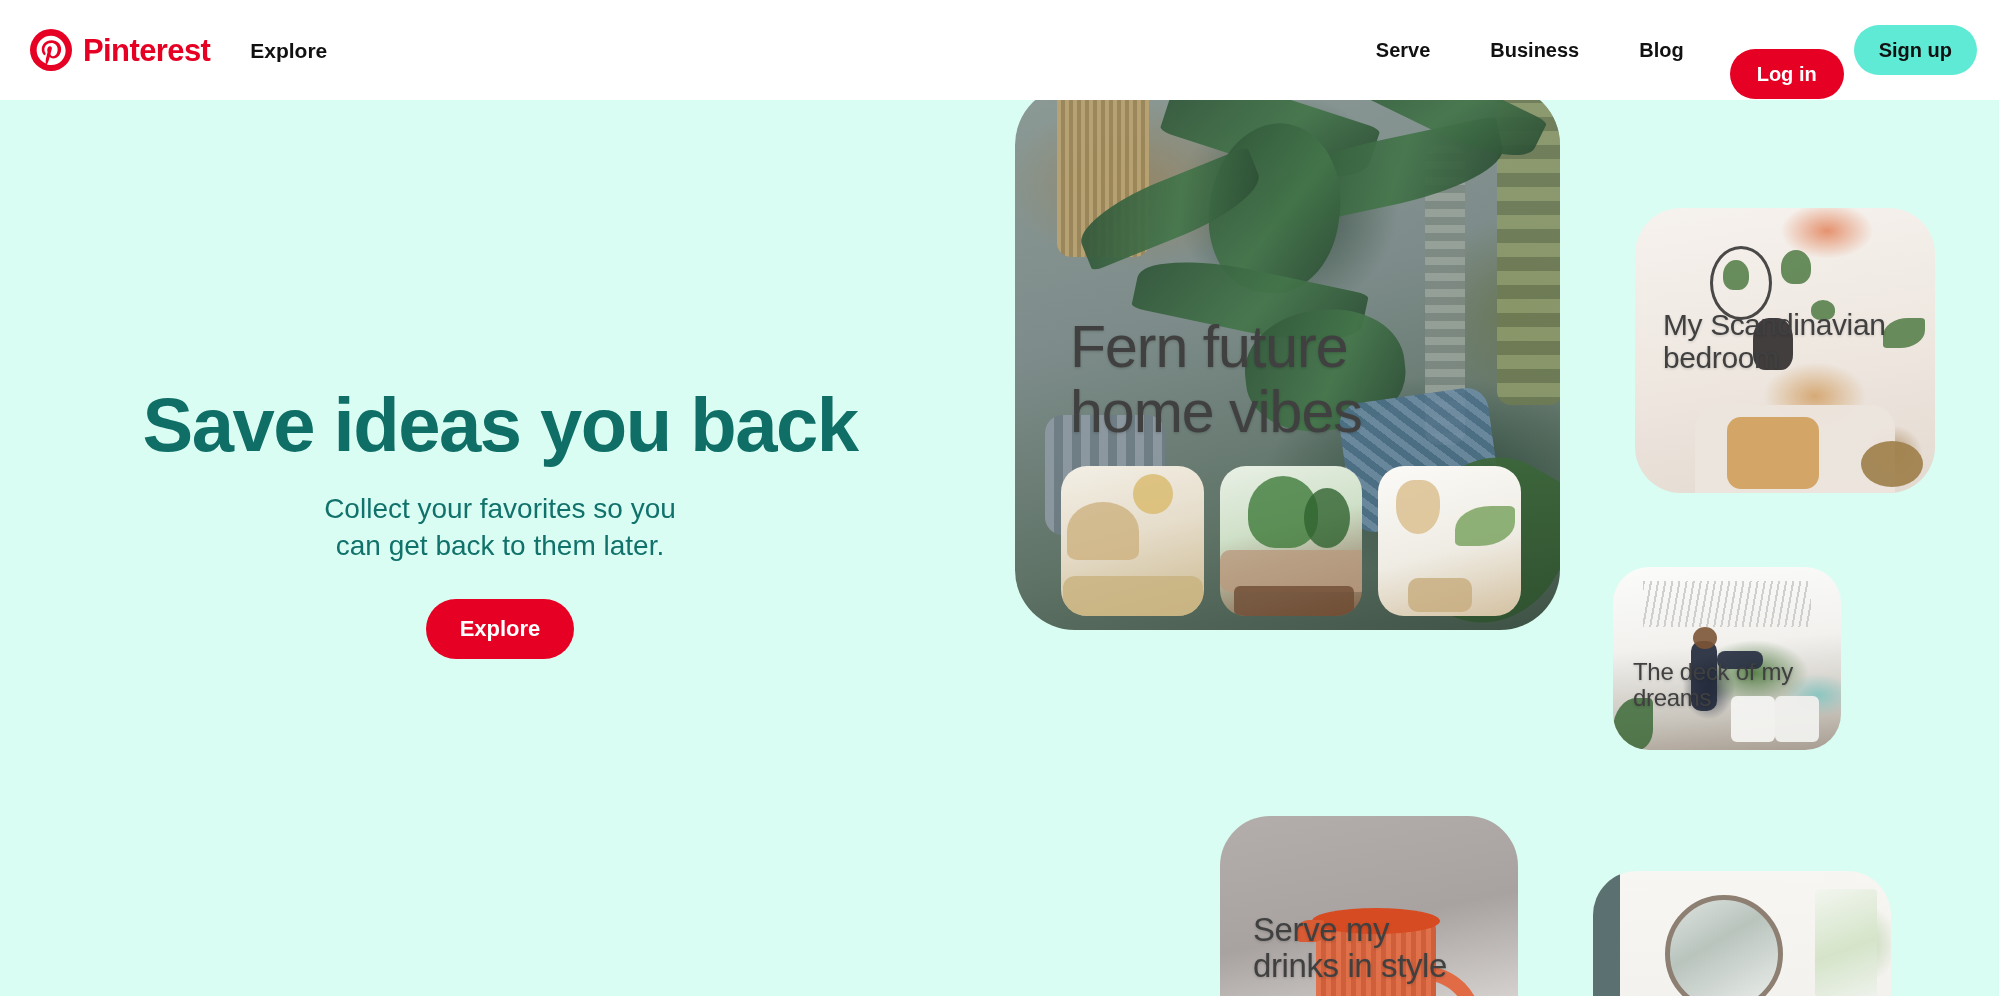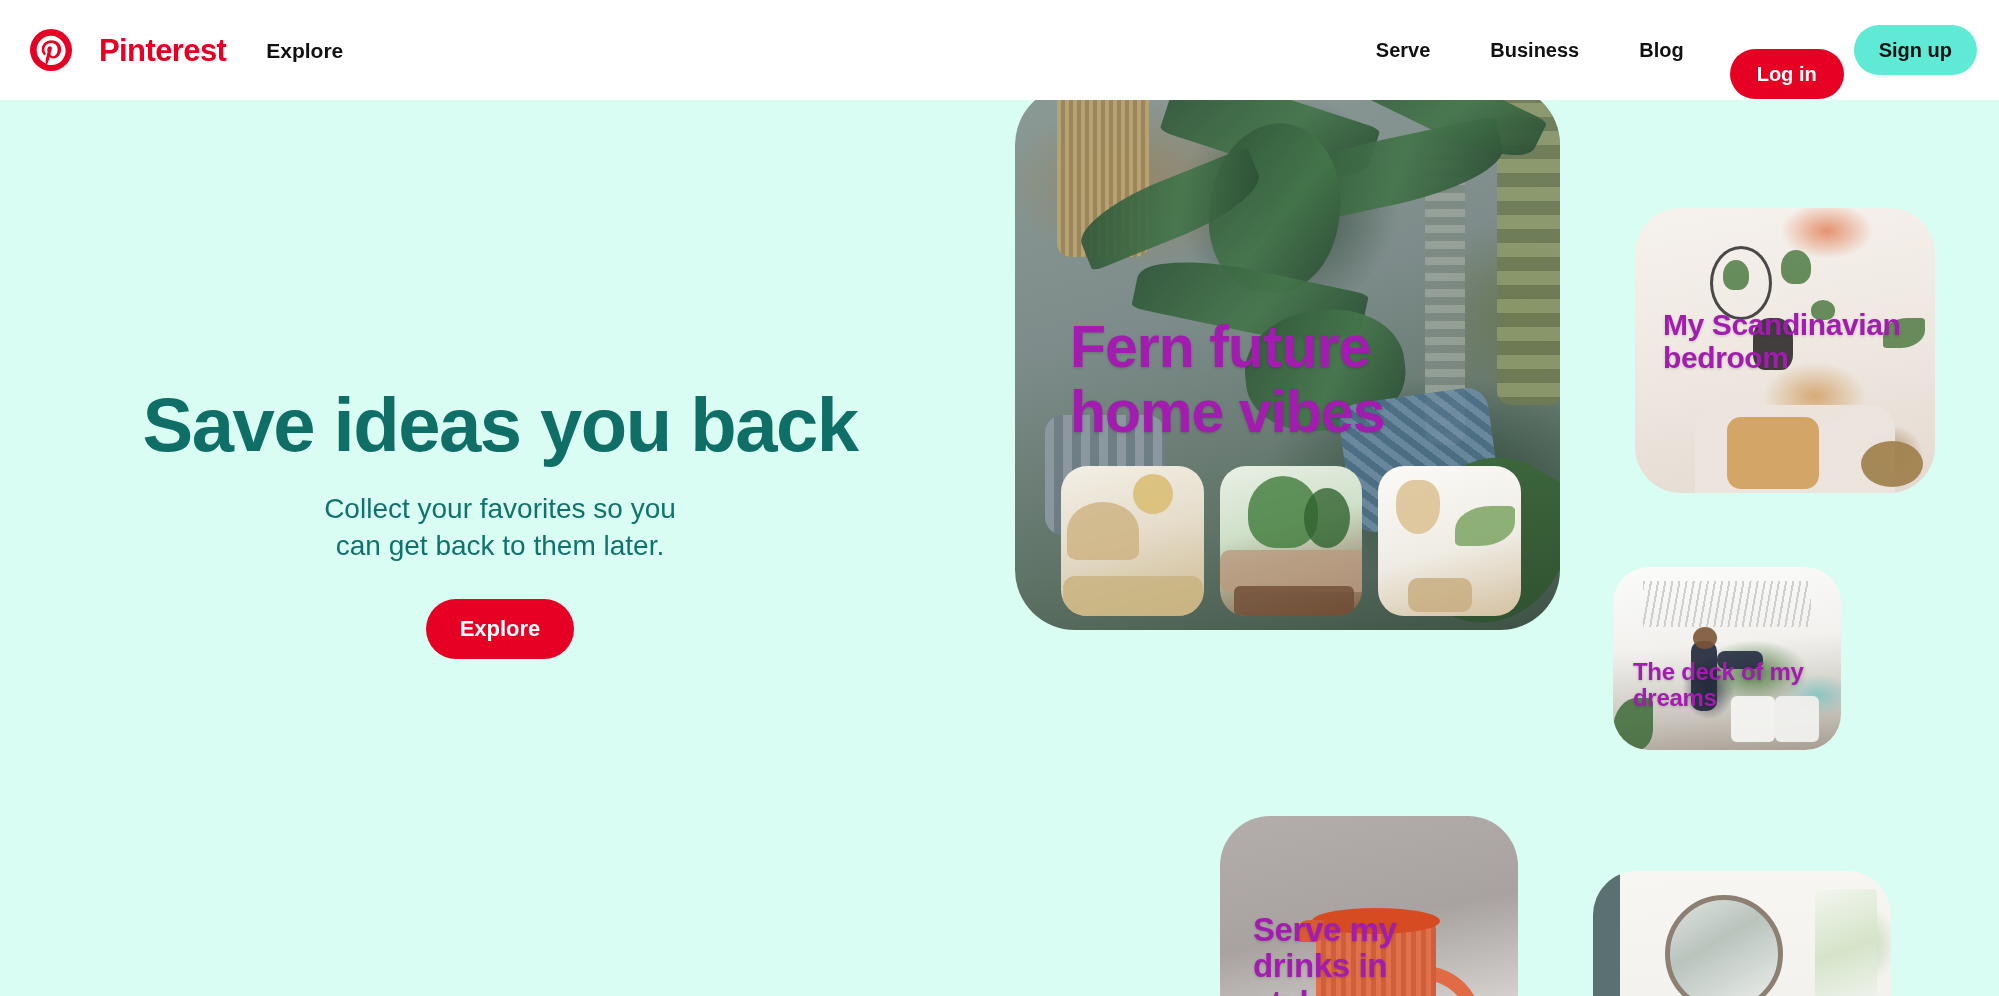--- a/index.html
+++ b/index.html
@@ -19,21 +19,21 @@
     width: 1999px;
     height: 100px;
     background: #ffffff;
     display: flex;
     align-items: center;
     z-index: 50;
   }
   .brand {
     display: flex;
     align-items: center;
-    gap: 27px;
+    gap: 11px;
     margin-left: 30px;
     text-decoration: none;
     cursor: pointer;
   }
   .logo-mark {
     width: 42px; height: 42px;
     border-radius: 50%;
     background: #e60023;
     display: flex;
     align-items: center;
@@ -146,22 +146,22 @@
   }
 
   
   .card {
     position: absolute;
     border-radius: 52px;
     overflow: hidden;
   }
   .card-label {
     position: absolute;
-    color: #a21caf;
-    font-weight: bold;
+    color: #404040;
+    font-weight: normal;
     line-height: 1.1;
     z-index: 4;
     text-shadow: 0 1px 3px rgba(0,0,0,0.18);
   }
 
   
   #card-fern {
     left: 1015px;
     top: -15px;
     width: 545px;

